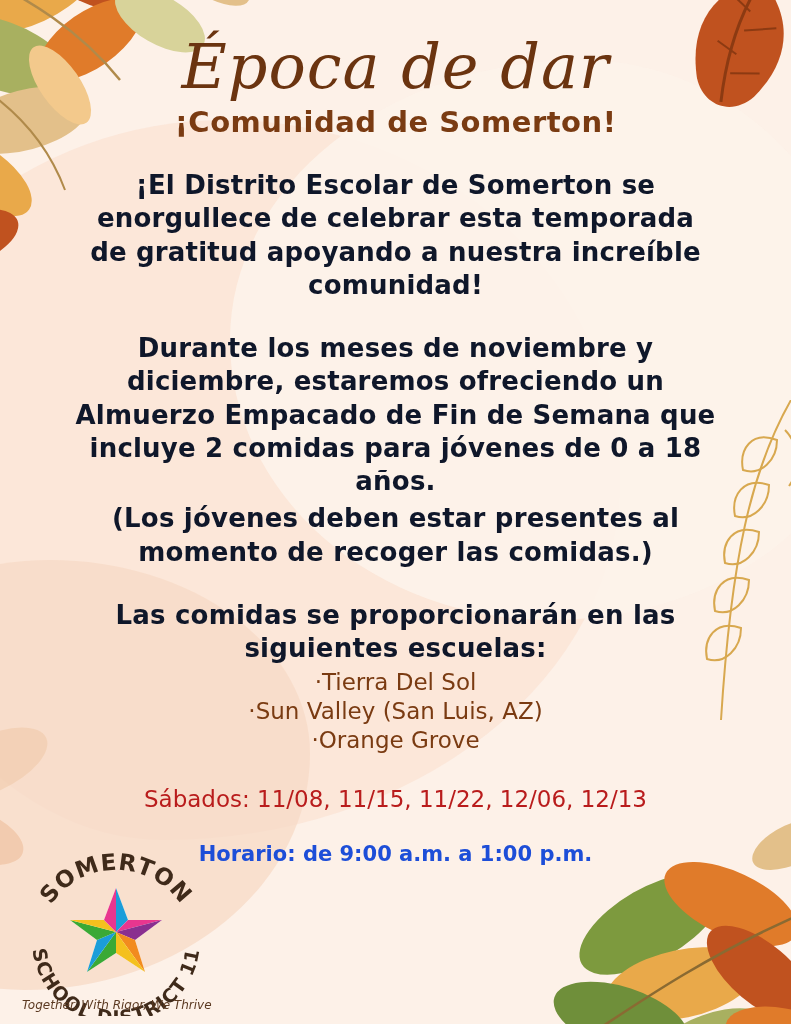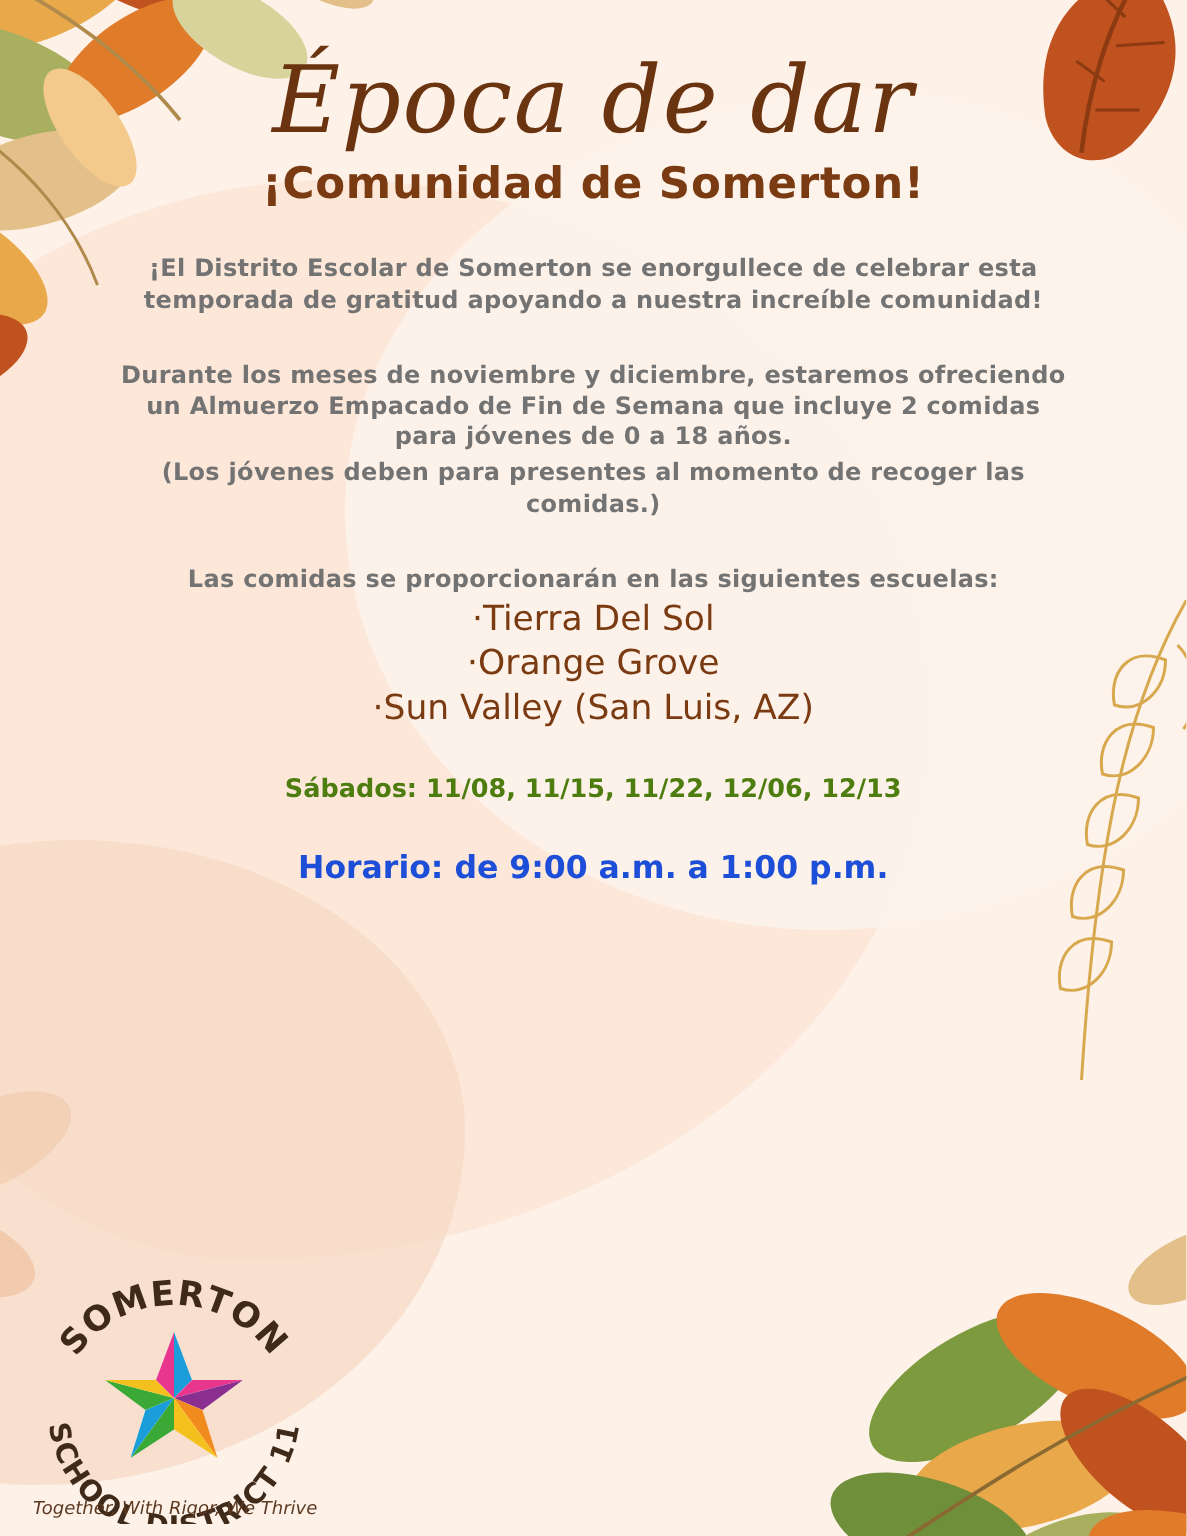--- a/index.html
+++ b/index.html
@@ -83,44 +83,44 @@
 
   .subtitle {
     font-size: 29px;
     font-weight: bold;
     color: #7a3b12;
     letter-spacing: 0.5px;
     margin: 6px 0 0 0;
   }
 
   .para {
-    font-size: 16px;
+    font-size: 26px;
     font-weight: bold;
-    color: #737373;
+    color: #0f172a;
     line-height: 1.28;
     margin: 30px 34px 0 34px;
     letter-spacing: 0.2px;
   }
 
   .para-tight {
     margin-top: 4px;
   }
 
   .schools {
     font-size: 23px;
     font-weight: normal;
     color: #7a3b12;
     line-height: 1.28;
     margin: 2px 0 0 0;
   }
 
   .dates {
-    font-size: 17px;
-    font-weight: bold;
-    color: #4d7c0f;
+    font-size: 23px;
+    font-weight: normal;
+    color: #b91c1c;
     line-height: 1.32;
     margin: 28px 14px 0 14px;
   }
 
   .hours {
     font-size: 21px;
     font-weight: bold;
     color: #1d4ed8;
     margin: 28px 0 0 0;
   }
@@ -217,28 +217,28 @@
   <div class="content">
 
     <h1 class="script-title">Época de dar</h1>
 
     <h2 class="subtitle">¡Comunidad de Somerton!</h2>
 
     <p class="para">¡El Distrito Escolar de Somerton se enorgullece de celebrar esta temporada de gratitud apoyando a nuestra increíble comunidad!</p>
 
     <p class="para">Durante los meses de noviembre y diciembre, estaremos ofreciendo un Almuerzo Empacado de Fin de Semana que incluye 2 comidas para jóvenes de 0 a 18 años.</p>
 
-    <p class="para para-tight">(Los jóvenes deben para presentes al momento de recoger las comidas.)</p>
+    <p class="para para-tight">(Los jóvenes deben estar presentes al momento de recoger las comidas.)</p>
 
     <p class="para">Las comidas se proporcionarán en las siguientes escuelas:</p>
 
     <div class="schools">
       <div>·Tierra Del Sol</div>
+      <div>·Sun Valley (San Luis, AZ)</div>
       <div>·Orange Grove</div>
-      <div>·Sun Valley (San Luis, AZ)</div>
     </div>
 
     <div class="dates">
       <div>Sábados: 11/08, 11/15, 11/22, 12/06, 12/13</div>
     </div>
 
     <p class="hours">Horario: de 9:00 a.m. a 1:00 p.m.</p>
   </div>
 
   <svg class="logo" viewBox="0 0 200 180">

